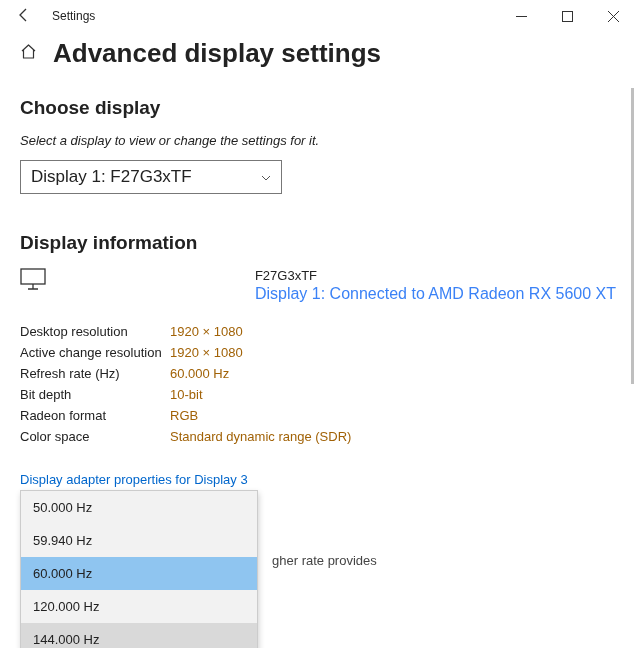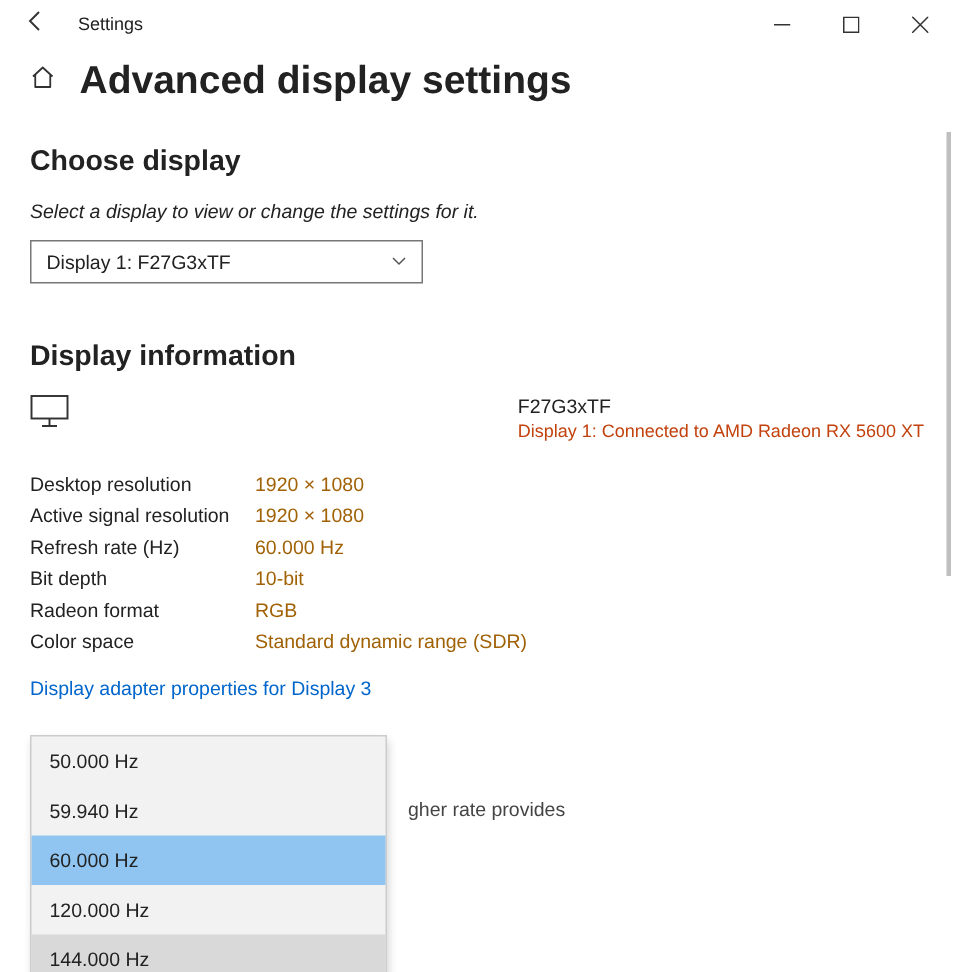--- a/index.html
+++ b/index.html
@@ -71,21 +71,21 @@
     margin-bottom: 12px;
     font-style: italic;
   }
   .select-box {
     display: flex;
     align-items: center;
     justify-content: space-between;
     border: 1px solid #777;
     padding: 6px 10px;
     width: 262px;
-    font-size: 13px;
+    font-size: 17px;
     margin-bottom: 38px;
     gap: 23px;
   }
   .chev {
     font-size: 10px;
     color: #555;
   }
   .monitor-row {
     display: flex;
     align-items: flex-start;
@@ -93,26 +93,26 @@
     margin-bottom: 18px;
     margin-top: 10px;
     justify-content: space-between;
   }
   .monitor-icon svg { display: block; }
   .mon-name {
     font-size: 13px;
     color: #222;
   }
   .mon-sub {
-    font-size: 12px;
-    color: #c2410c;
+    font-size: 16px;
+    color: #3b82f6;
     margin-top: 2px;
   }
   .info-grid {
-    margin-bottom: 7px;
+    margin-bottom: 19px;
   }
   .info-row {
     display: flex;
     padding: 3px 0;
     font-size: 13px;
   }
   .info-label {
     width: 150px;
     color: #222;
   }
@@ -231,21 +231,21 @@
         <div class="mon-sub">Display 1: Connected to AMD Radeon RX 5600 XT</div>
       </div>
     </div>
 
     <div class="info-grid">
       <div class="info-row">
         <div class="info-label">Desktop resolution</div>
         <div class="info-value">1920 × 1080</div>
       </div>
       <div class="info-row">
-        <div class="info-label">Active signal resolution</div>
+        <div class="info-label">Active change resolution</div>
         <div class="info-value">1920 × 1080</div>
       </div>
       <div class="info-row">
         <div class="info-label">Refresh rate (Hz)</div>
         <div class="info-value">60.000 Hz</div>
       </div>
       <div class="info-row">
         <div class="info-label">Bit depth</div>
         <div class="info-value">10-bit</div>
       </div>

